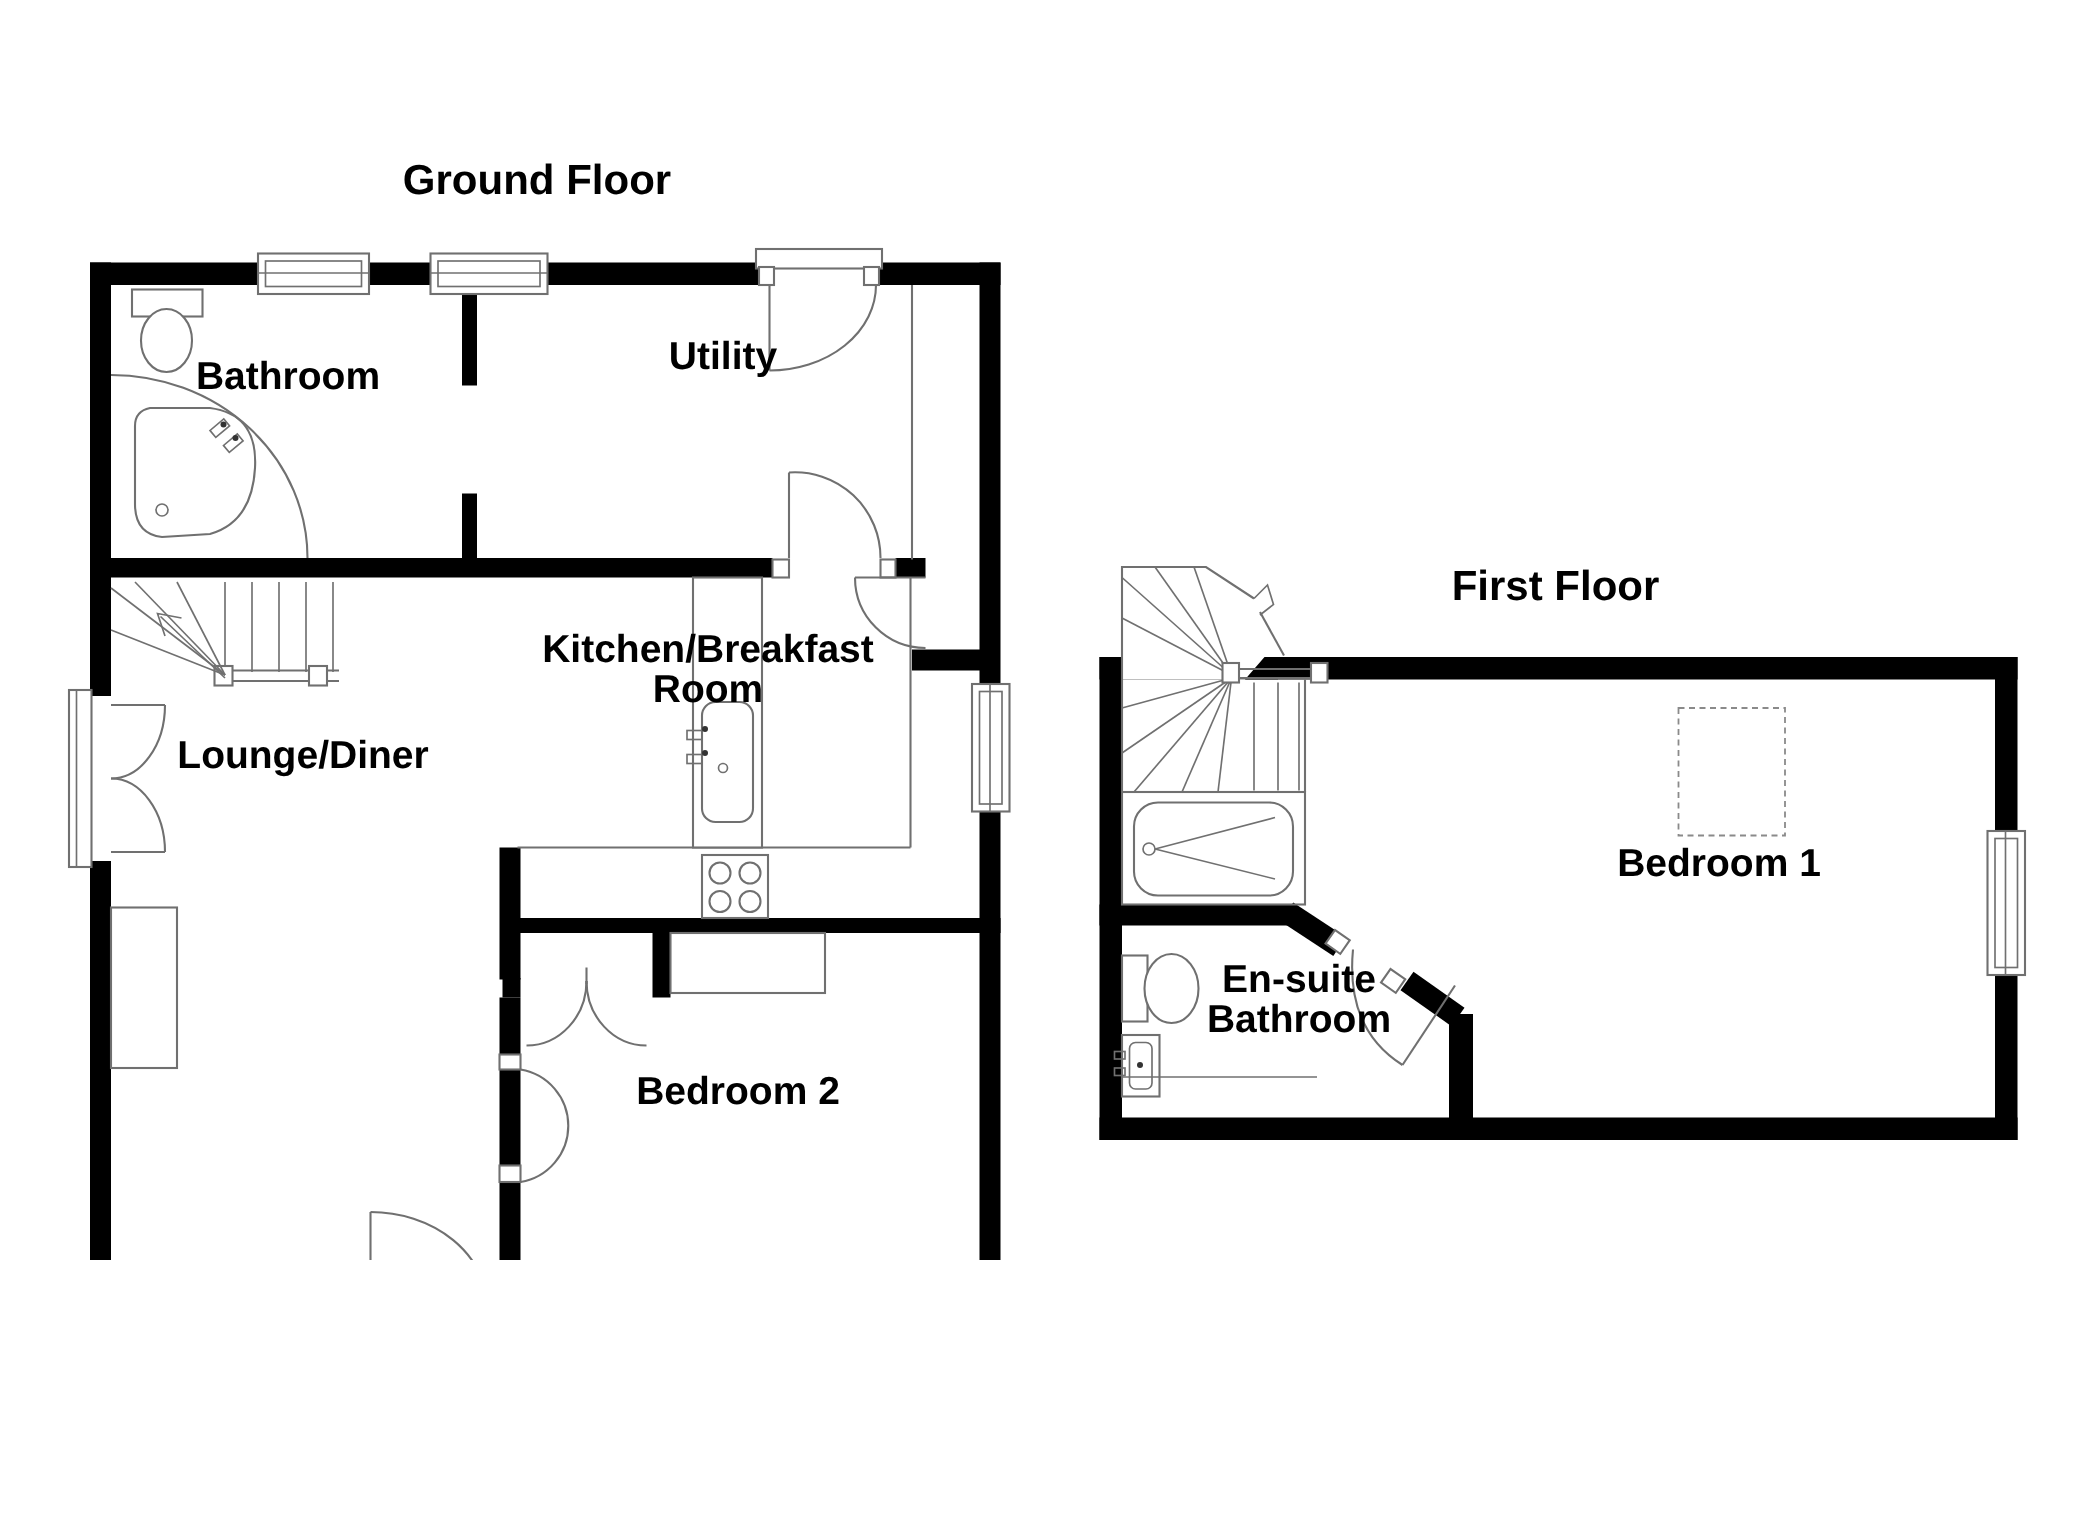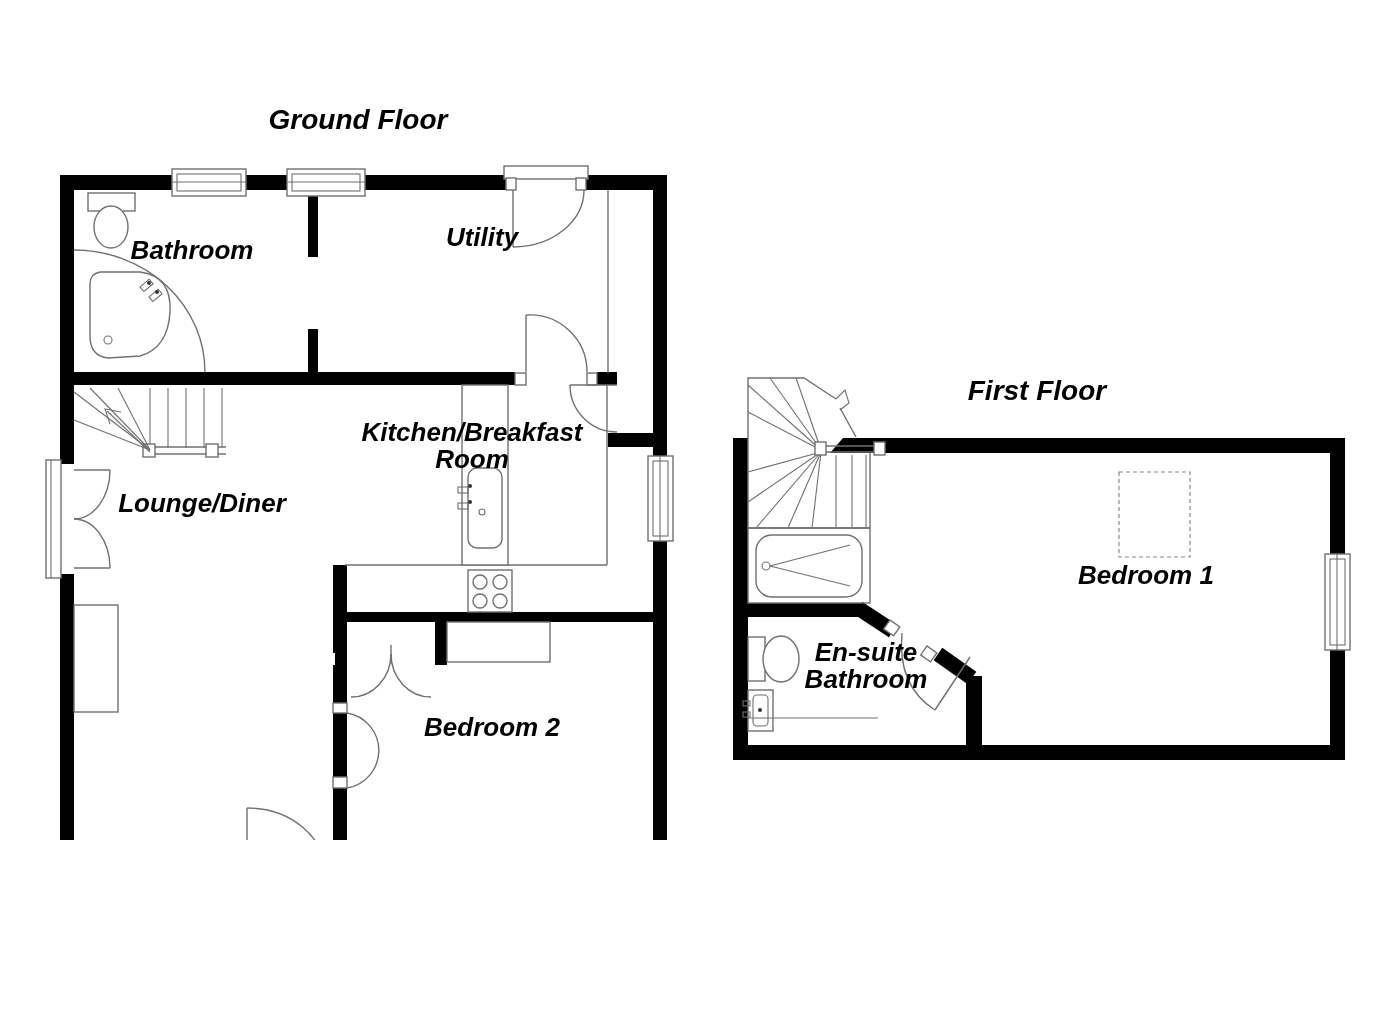--- a/index.html
+++ b/index.html
@@ -2,21 +2,21 @@
 <html style="--wall: #000000; --line: #707070; --text: #000000; --bg: #ffffff;"><head>
 <meta charset="utf-8">
 <style>
   :root{
     --wall:#000000;
     --line:#707070;
     --text:#000000;
     --bg:#ffffff;
   }
   html,body{margin:0;padding:0;background:var(--bg);}
-  .canvas{position:relative;width:1400px;height:840px;background:var(--bg);overflow:hidden;font-style:italic;}
+  .canvas{position:relative;width:1400px;height:840px;background:var(--bg);overflow:hidden;}
   svg{display:block}
   .wall{fill:var(--wall);stroke:none;}
   .thin{fill:none;stroke:var(--line);stroke-width:1.4;}
   .thin2{fill:none;stroke:var(--line);stroke-width:1.1;}
   .whitebox{fill:#ffffff;stroke:var(--line);stroke-width:1.4;}
   .gap{fill:#ffffff;stroke:none;}
   .dashedbox{fill:none;stroke:#8a8a8a;stroke-width:1.2;stroke-dasharray:4 3;}
   .lbl{font-family:"Liberation Sans", sans-serif;font-weight:bold;fill:var(--text);font-size:26px;text-anchor:middle;}
   .title{font-family:"Liberation Sans", sans-serif;font-weight:bold;fill:var(--text);font-size:28px;text-anchor:middle;}
 </style>

